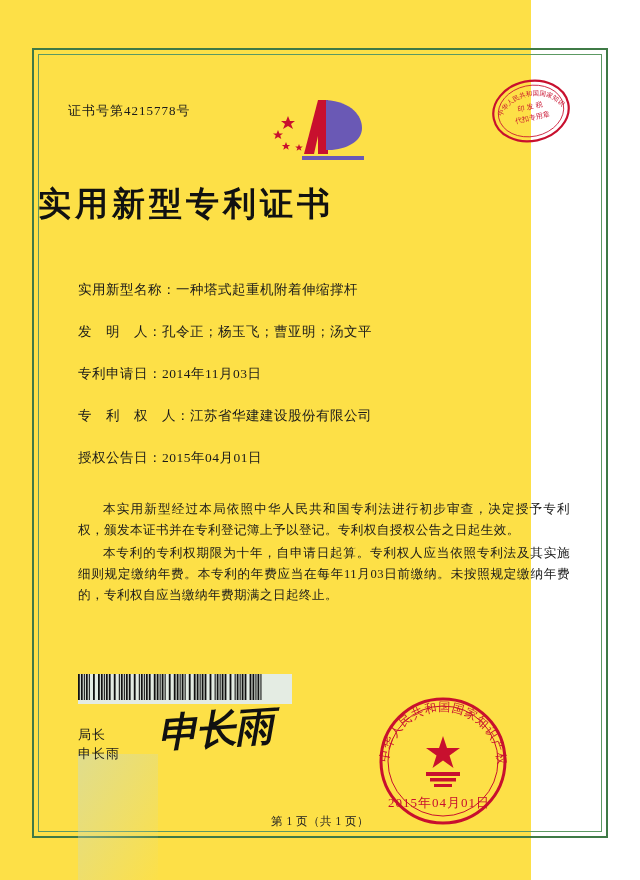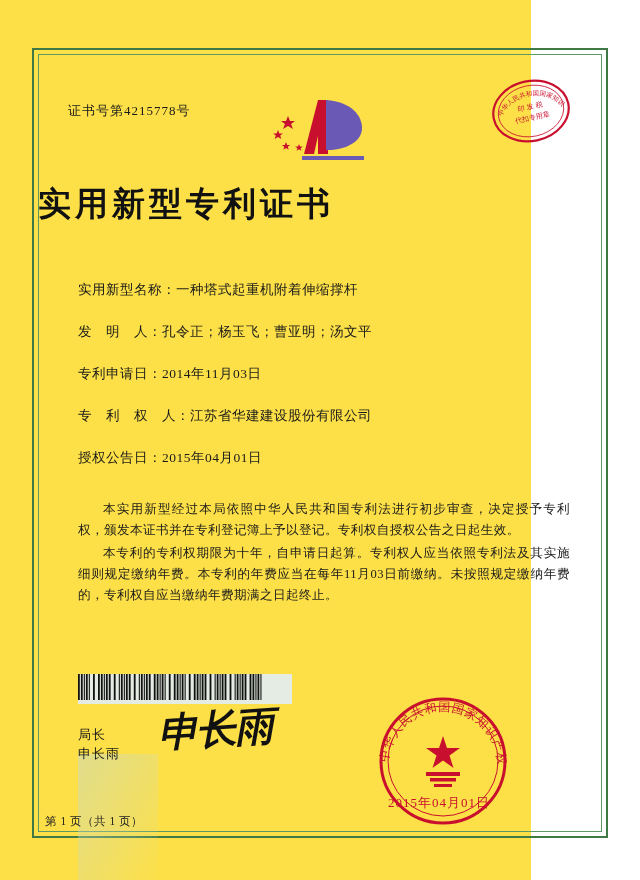--- a/index.html
+++ b/index.html
@@ -159,22 +159,23 @@
     position: absolute;
     left: 350px; top: 740px;
     font-size: 13px;
     color: #c8102e;
     letter-spacing: 1px;
   }
 
   
   .footer {
     position: absolute;
-    left: 7px; top: 760px;
+    left: 0; top: 760px;
     width: 564px;
+    text-align: center;
     font-size: 11.5px;
     letter-spacing: 0.5px;
     color: #222;
   }
   .corner-grad {
     position: absolute;
     left: 40px; top: 700px;
     width: 80px; height: 132px;
     background: linear-gradient(to bottom right, rgba(200,218,198,0.55), rgba(255,255,255,0));
   }

